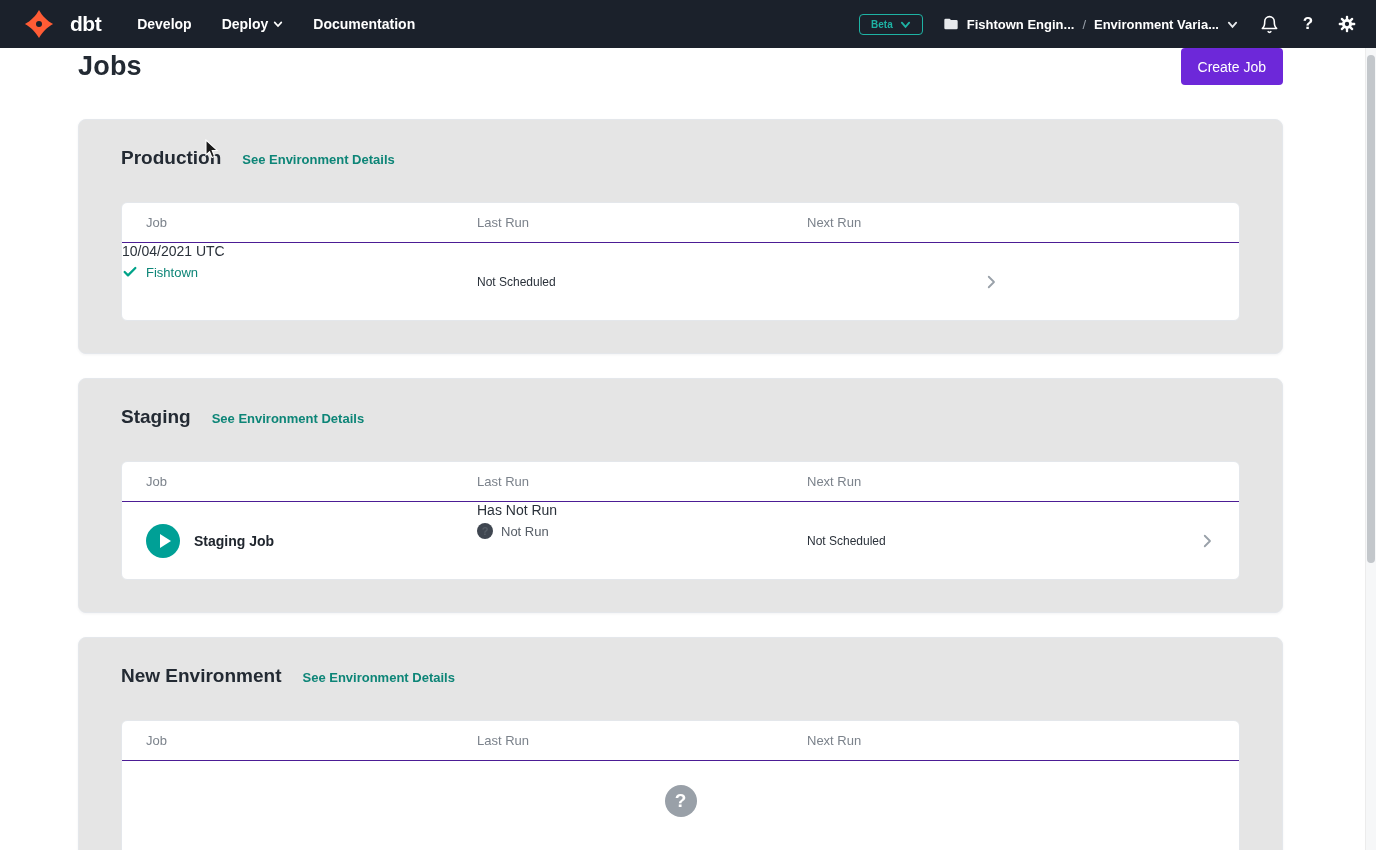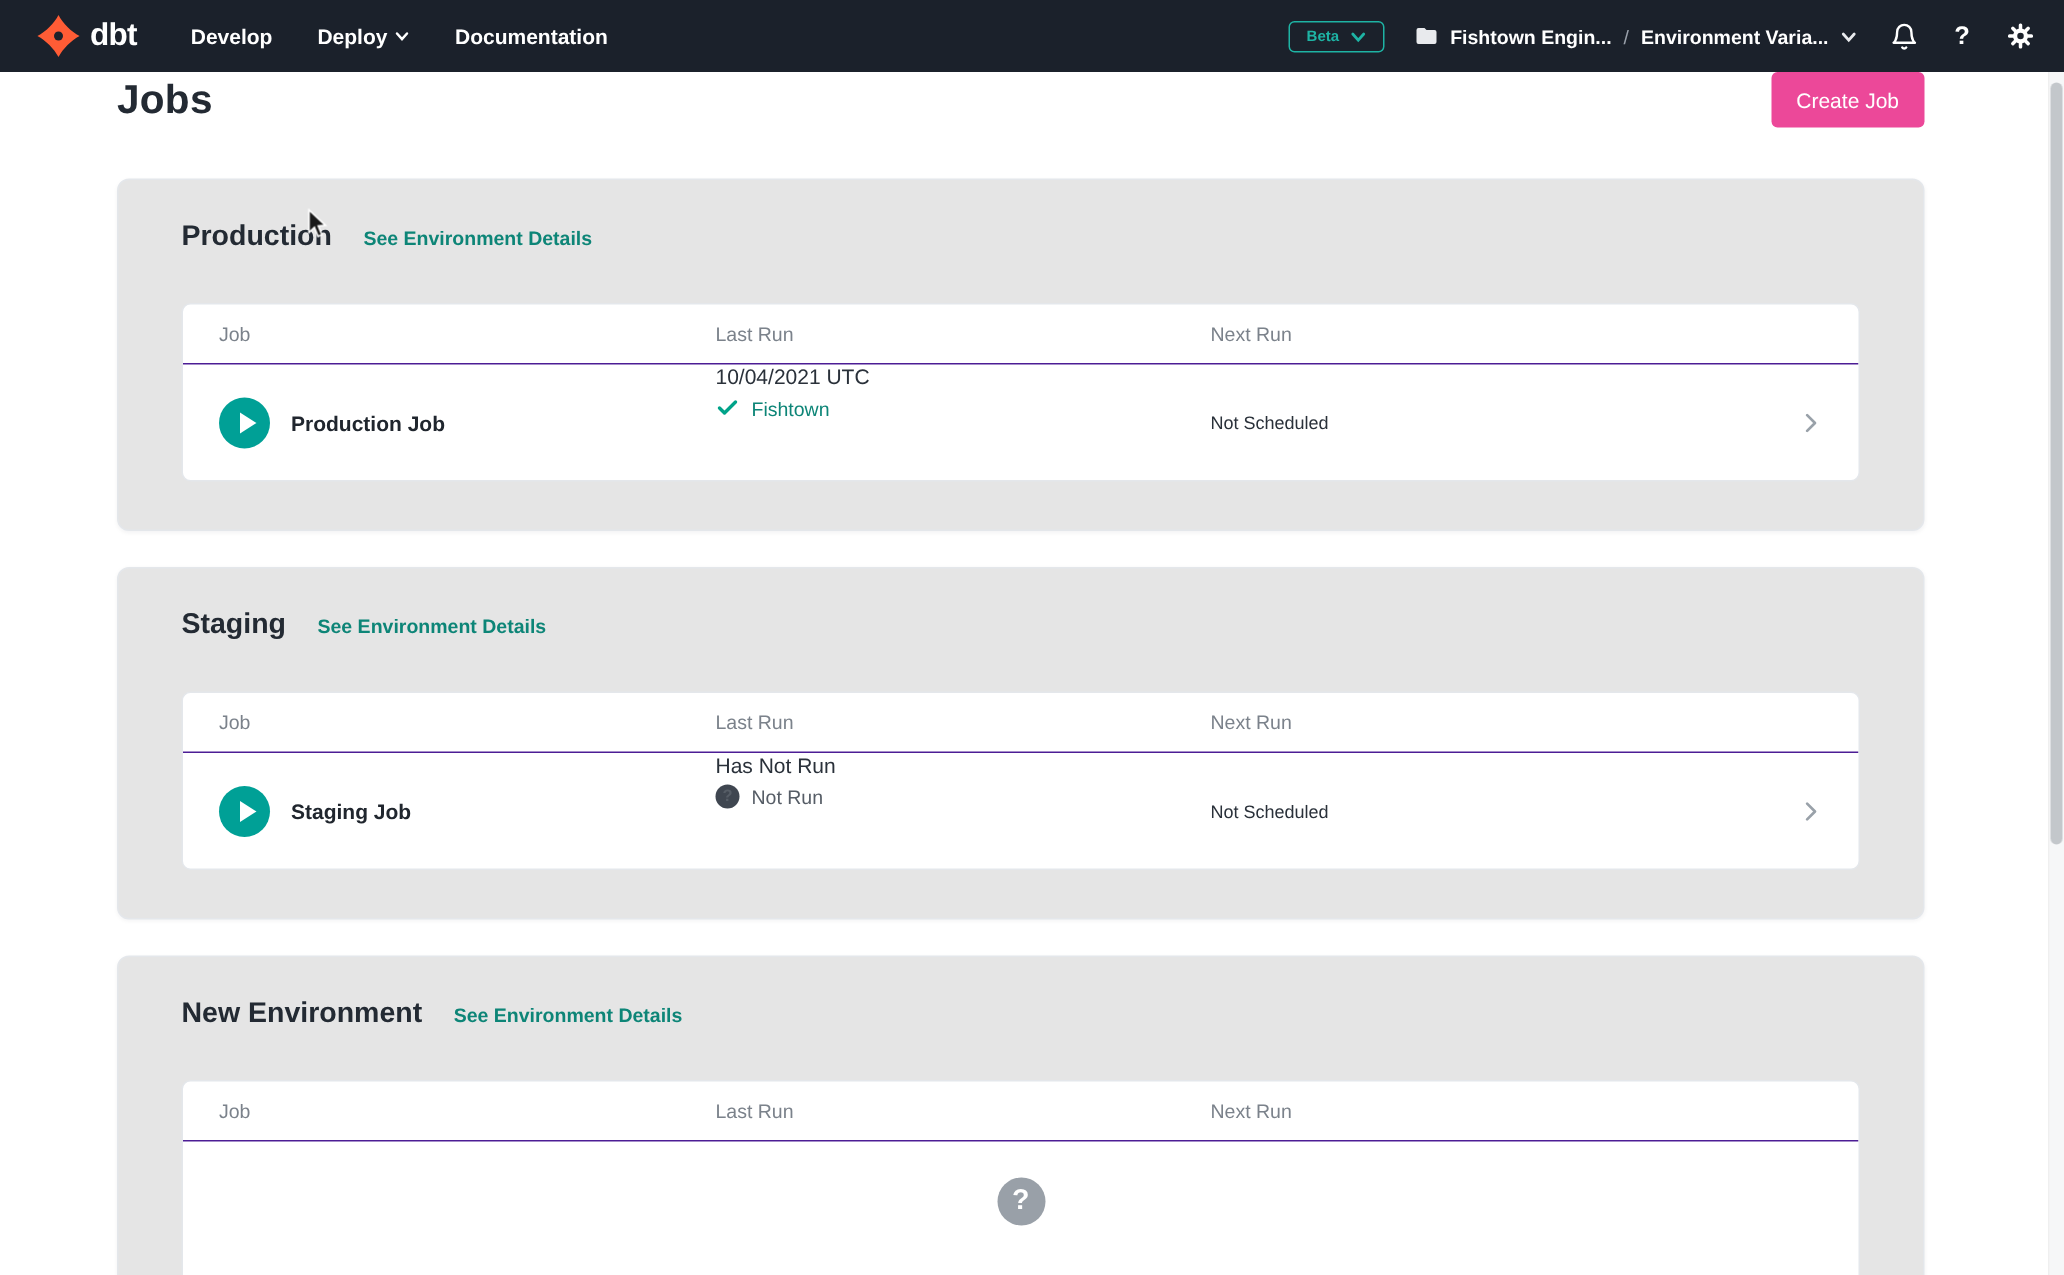--- a/index.html
+++ b/index.html
@@ -4,21 +4,21 @@
 <style>
   * { box-sizing: border-box; margin: 0; padding: 0; }
   html, body { width: 1376px; height: 850px; overflow: hidden; background: #ffffff;
     font-family: "Liberation Sans", sans-serif; }
 
   
   .topbar { position: fixed; top: 0; left: 0; width: 1376px; height: 48px;
     background: #1b212b; display: flex; align-items: center;
     justify-content: space-between; padding: 0 18px 0 24px; z-index: 50; }
   .tb-left { display: flex; align-items: center; }
-  .logo { display: flex; align-items: center; gap: 6px; cursor: pointer; text-align: right; }
+  .logo { display: flex; align-items: center; gap: 16px; cursor: pointer; text-align: right; }
   .logo-text { color: #ffffff; font-weight: 700; font-size: 21px; letter-spacing: -0.5px; }
   .main-nav { display: flex; align-items: flex-start; gap: 30px; margin-left: 36px; }
   .nav-item { color: #ffffff; font-size: 14px; font-weight: 600; text-decoration: none;
     display: flex; align-items: center; gap: 5px; cursor: pointer; }
   .tb-right { display: flex; align-items: center; gap: 20px; }
   .beta-badge { display: flex; align-items: center; gap: 7px; border: 1px solid #1eb3a4;
     color: #1eb3a4; border-radius: 4px; padding: 4px 11px; font-size: 10px;
     font-weight: 700; cursor: pointer; }
   .breadcrumb { display: flex; align-items: center; gap: 8px; color: #ffffff;
     font-size: 13px; font-weight: 600; cursor: pointer; }
@@ -26,21 +26,21 @@
   .tb-icons { display: flex; align-items: center; gap: 17px; }
   .tb-icon { display: flex; align-items: center; justify-content: center; width: 22px;
     height: 22px; cursor: pointer; }
   .help-glyph { color: #ffffff; font-size: 17px; font-weight: 700; }
 
   
   .content { margin-top: 48px; padding: 0 93px 0 78px; }
   .page-header { display: flex; align-items: center; justify-content: space-between;
     margin-top: 46px; }
   .page-title { font-size: 27px; font-weight: 700; color: #232a33; letter-spacing: 0.2px; }
-  .create-job-btn { background: #ec4899; color: #ffffff; border: none; border-radius: 4px;
+  .create-job-btn { background: #6d28d9; color: #ffffff; border: none; border-radius: 4px;
     height: 37px; padding: 0 17px; font-size: 14px; font-weight: 500; cursor: pointer;
     font-family: "Liberation Sans", sans-serif; }
 
   
   .env-card { background: #e5e5e5; border: 1px solid #e4e7eb; border-radius: 8px;
     box-shadow: 0 1px 3px rgba(23,29,37,0.05); padding: 27px 42px 32px 42px;
     margin-top: 24px; }
   .env-card.first { margin-top: 34px; }
   .env-head { display: flex; align-items: baseline; gap: 21px; }
   .env-title { font-size: 19px; font-weight: 700; color: #232a33; }
@@ -168,26 +168,20 @@
       <a class="env-link">See Environment Details</a>
     </div>
     <div class="job-table">
       <div class="jt-head">
         <span class="jt-h first">Job</span>
         <span class="jt-h">Last Run</span>
         <span class="jt-h">Next Run</span>
         <span></span>
       </div>
       <div class="jt-row">
-        <div class="cell-job">
-          <button class="play-btn">
-            <span class="play-tri"></span>
-          </button>
-          <span class="job-name">Production Job</span>
-        </div>
         <div class="cell-lastrun">
           <span class="lr-date">10/04/2021 UTC</span>
           <span class="lr-status success">
             <svg width="16" height="16" viewBox="0 0 24 24" fill="none" stroke="#00a389" stroke-width="3.4" stroke-linecap="round" stroke-linejoin="round">
                 <polyline points="20 6 9 17 4 12"></polyline>
               </svg>
             <span>Fishtown</span>
           </span>
         </div>
         <div class="cell-nextrun">Not Scheduled</div>

